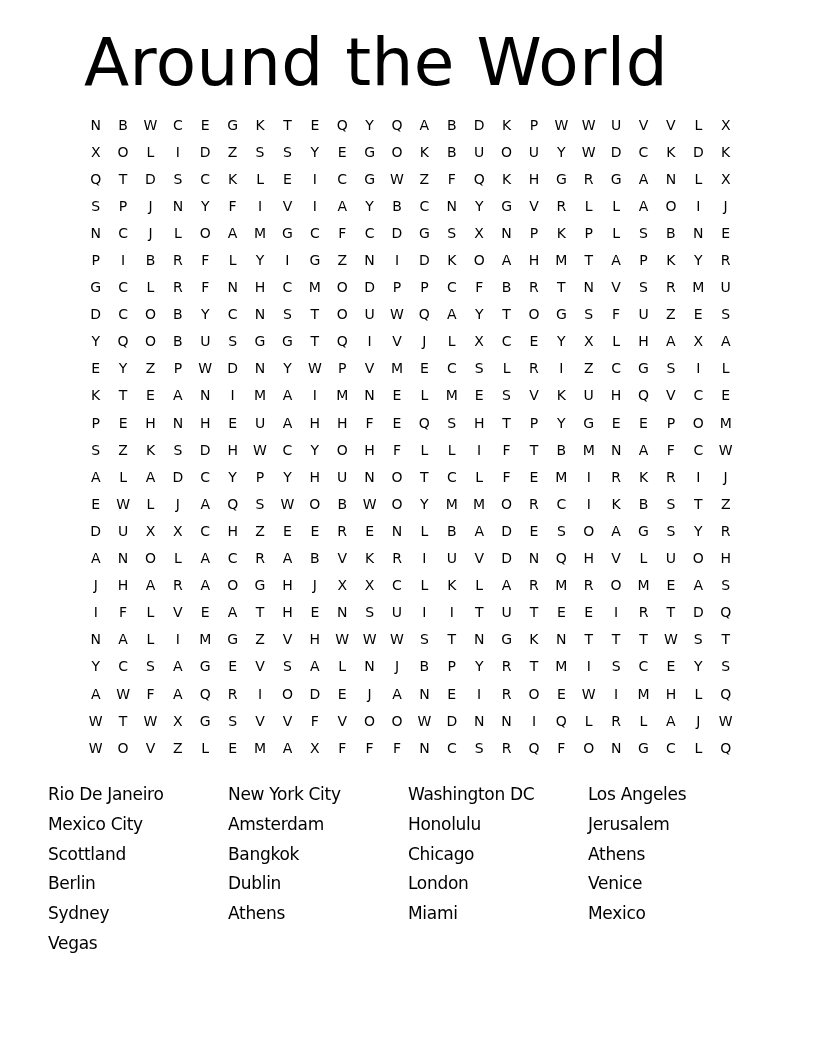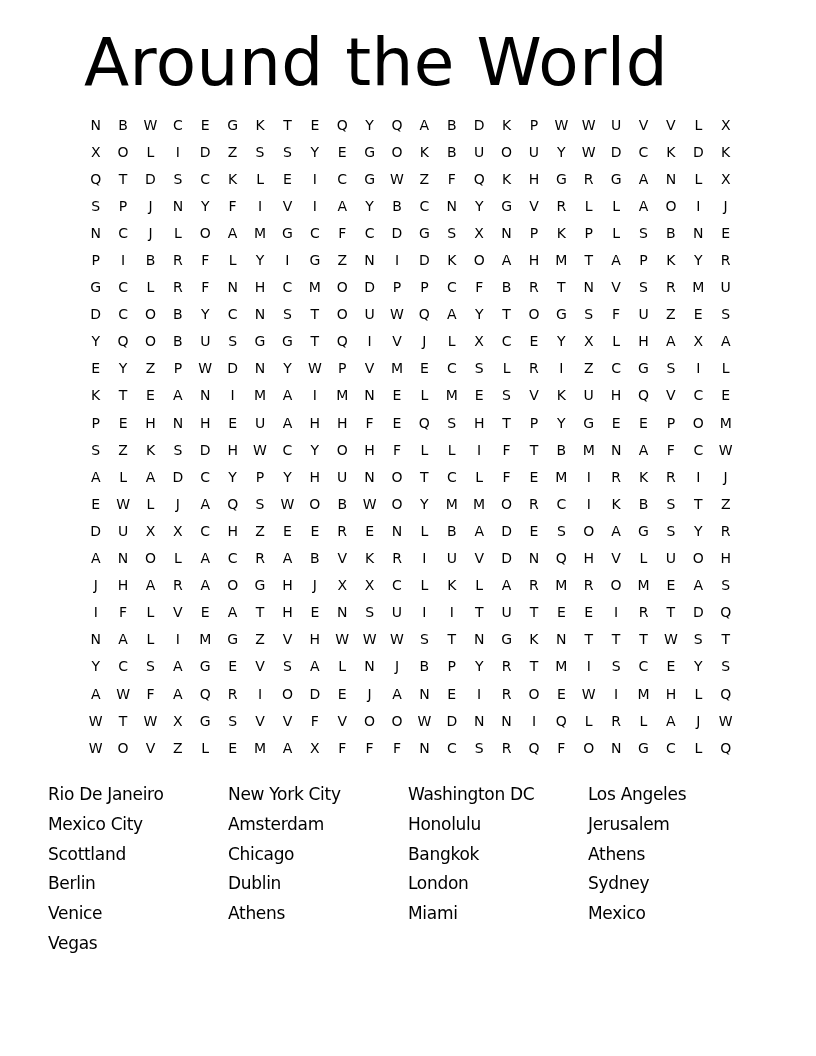--- a/index.html
+++ b/index.html
@@ -624,25 +624,25 @@
 <div class="words" id="word-list">
     <div class="word">Rio De Janeiro</div>
     <div class="word">New York City</div>
     <div class="word">Washington DC</div>
     <div class="word">Los Angeles</div>
     <div class="word">Mexico City</div>
     <div class="word">Amsterdam</div>
     <div class="word">Honolulu</div>
     <div class="word">Jerusalem</div>
     <div class="word">Scottland</div>
+    <div class="word">Bangkok</div>
     <div class="word">Chicago</div>
-    <div class="word">Bangkok</div>
     <div class="word">Athens</div>
     <div class="word">Berlin</div>
     <div class="word">Dublin</div>
     <div class="word">London</div>
+    <div class="word">Venice</div>
     <div class="word">Sydney</div>
-    <div class="word">Venice</div>
     <div class="word">Athens</div>
     <div class="word">Miami</div>
     <div class="word">Mexico</div>
     <div class="word">Vegas</div>
   </div>
 
 </body></html>

